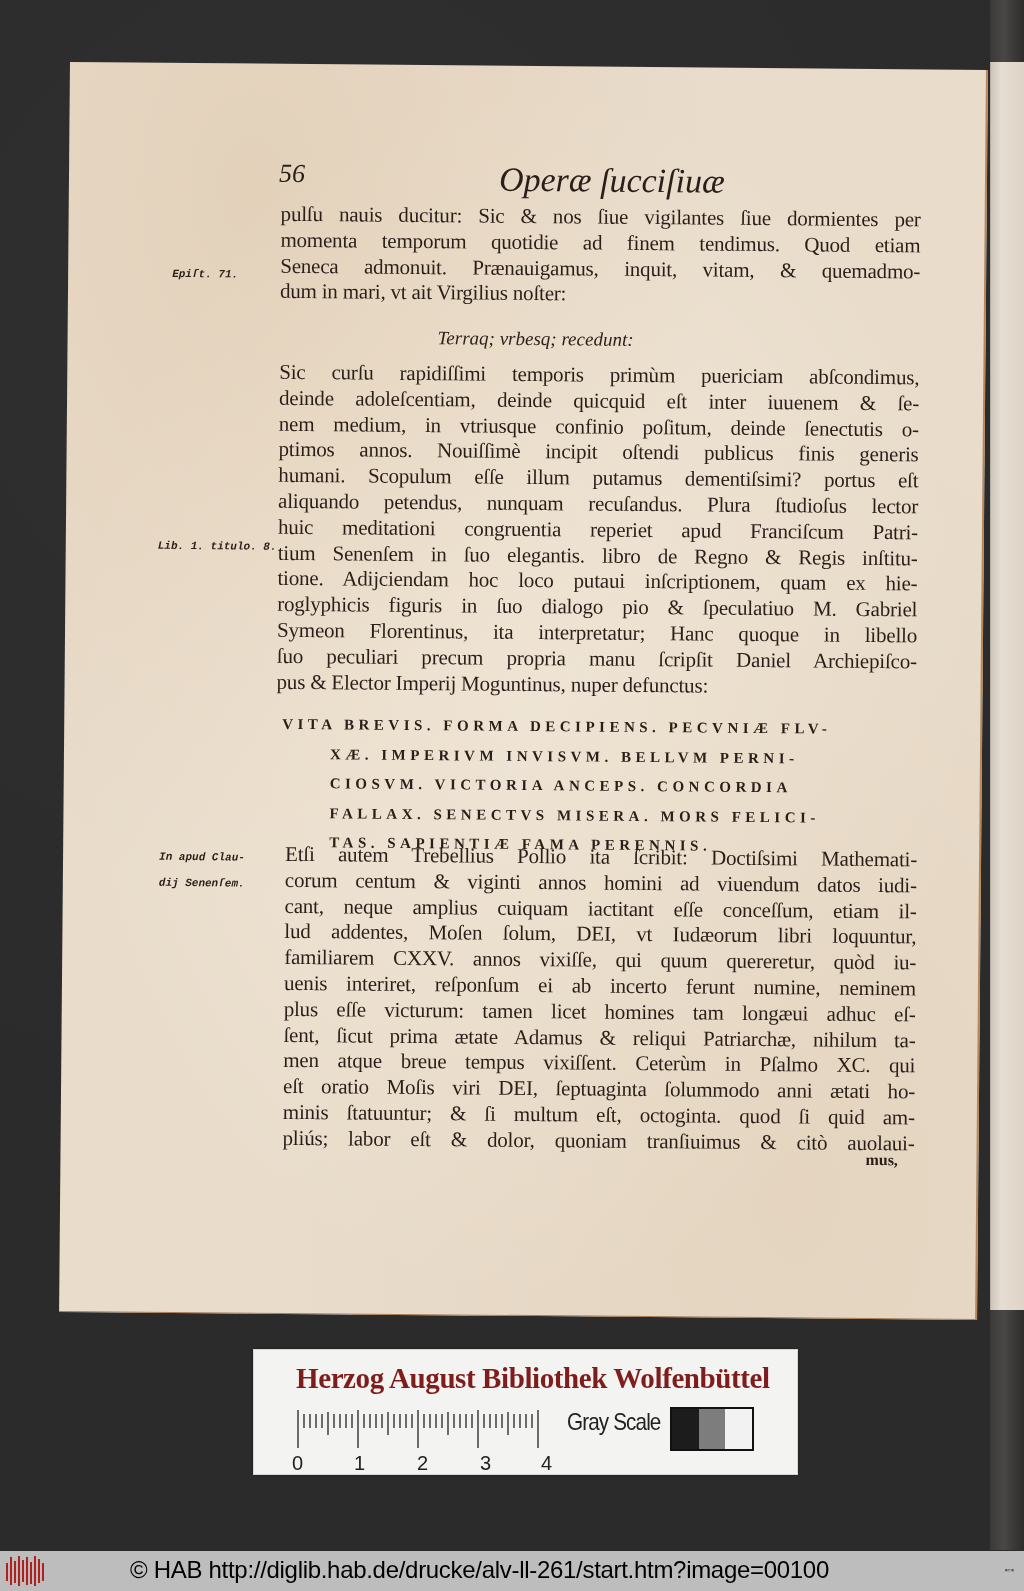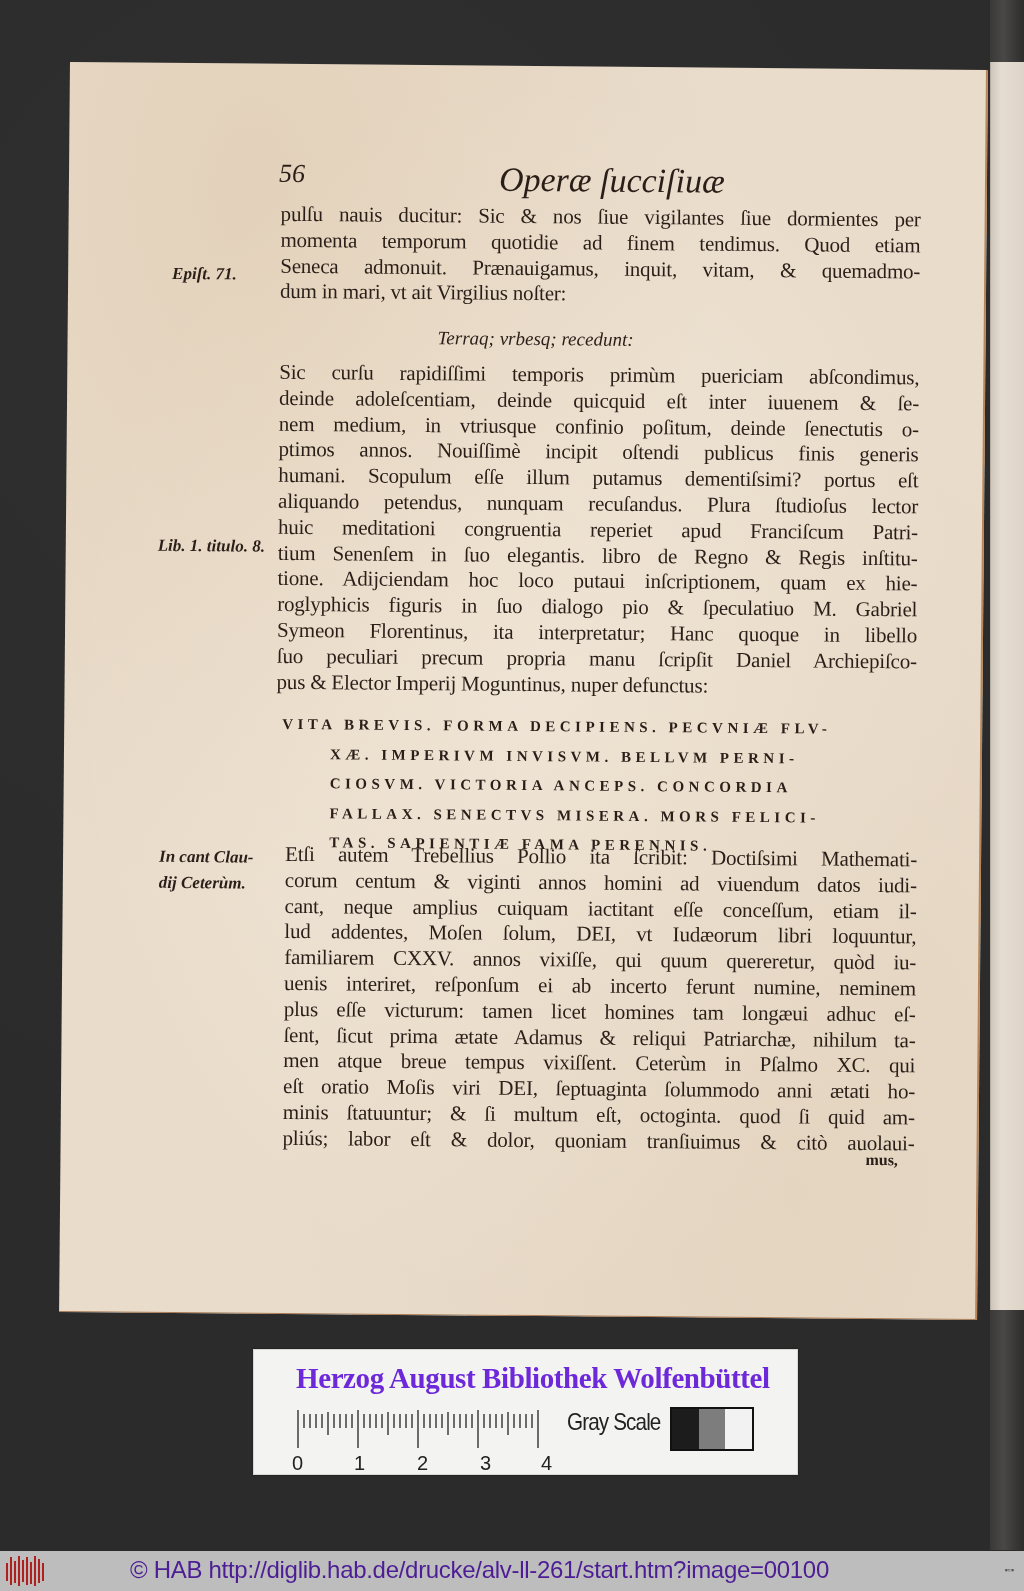--- a/index.html
+++ b/index.html
@@ -60,36 +60,36 @@
     font-size:15px; letter-spacing:4.5px; line-height:29.5px;
     font-weight:bold; font-variant:small-caps;
   }
   .inscription .line { display:block; white-space:nowrap; }
   .inscription .indent { padding-left:48px; }
   .b3 { top:778px; left:222px; width:632px; }
   .last-word {
     position:absolute; top:1082px; left:805px; font-size:16px; font-weight:bold;
   }
   .marginal {
-    position:absolute; font-style:italic; font-weight:bold; font-size:17px;
-    line-height:26px; white-space:nowrap;
+    position:absolute; font-style:italic; font-weight:bold; font-size:11px;
+    line-height:26px; white-space:nowrap;font-family:Liberation Mono, monospace;
   }
   .m1 { top:198px; left:104px; }
   .m2 { top:470px; left:92px; }
   .m3 { top:781px; left:96px; }
 
   .card {
     position:absolute; left:253px; top:1349px; width:543px; height:124px;
     background:#f3f3f1; border:1px solid #d6d6d4;
     box-shadow:0 0 2px rgba(0,0,0,0.4);
   }
   .card-title {
     position:absolute; left:42px; top:12px;
     font-family:"Liberation Serif", serif; font-weight:bold;
-    font-size:29px; color:#6d28d9; letter-spacing:-0.4px; white-space:nowrap;
+    font-size:29px; color:#7f1d1d; letter-spacing:-0.4px; white-space:nowrap;
   }
   .ruler {
     position:absolute; left:43px; top:60px; width:256px; height:40px;
   }
   .ruler svg { position:absolute; left:0; top:0; }
   .ruler-labels { position:absolute; left:38px; top:102px; width:280px; height:22px; }
   .ruler-label {
     position:absolute; font-family:"Liberation Sans", sans-serif; font-size:20px; color:#222;
   }
   .gray-label {
@@ -103,21 +103,21 @@
   }
   .gray-scale div { flex:1; }
 
   .footer {
     position:absolute; left:0; top:1551px; width:1024px; height:40px;
     background:#bdbdbd;
   }
   .footer-logo { position:absolute; left:4px; top:4px; }
   .footer-text {
     position:absolute; left:130px; top:5px;
-    font-family:"Liberation Sans", sans-serif; font-size:24px; color:#4c1d95;
+    font-family:"Liberation Sans", sans-serif; font-size:24px; color:#000000;
     white-space:nowrap; letter-spacing:-0.3px;
   }
   .footer-right {
     position:absolute; right:10px; top:14px; font-family:"Liberation Sans", sans-serif;
     font-size:9px; color:#555;
   }
 </style>
 </head>
 <body>
 
@@ -127,22 +127,22 @@
 
 <div class="page">
   <div class="header">
     <span class="page-number">56</span>
     <span class="running-title">Operæ ſucciſiuæ</span>
   </div>
 
   <div class="marginal m1">Epiſt. 71.</div>
   <div class="marginal m2">Lib. 1. titulo. 8.</div>
   <div class="marginal m3">
-    <span class="line" style="display:block">In cant Clau-</span>
-    <span class="line" style="display:block">dij Ceterùm.</span>
+    <span class="line" style="display:block">In apud Clau-</span>
+    <span class="line" style="display:block">dij Senenſem.</span>
   </div>
 
   <div class="body-text b1">
     <span class="line">pulſu nauis ducitur: Sic &amp; nos ſiue vigilantes ſiue dormientes per</span>
     <span class="line">momenta temporum quotidie ad finem tendimus. Quod etiam</span>
     <span class="line">Seneca admonuit. Prænauigamus, inquit, vitam, &amp; quemadmo-</span>
     <span class="line" style="text-align-last:left">dum in mari, vt ait Virgilius noſter:</span>
   </div>
 
   <div class="verse">Terraq; vrbesq; recedunt:</div>

